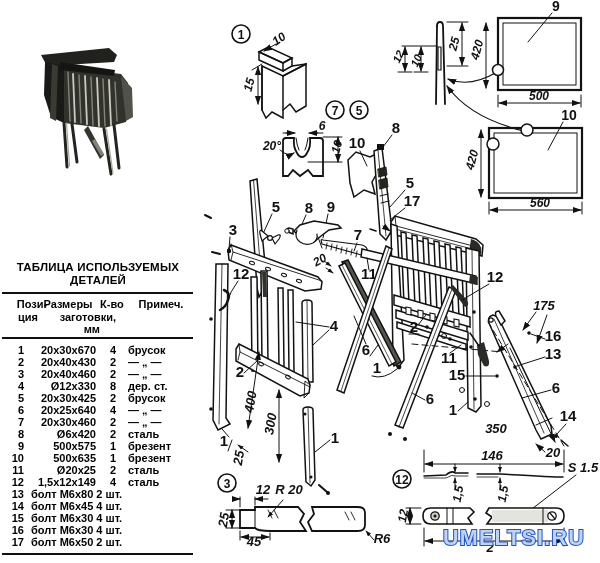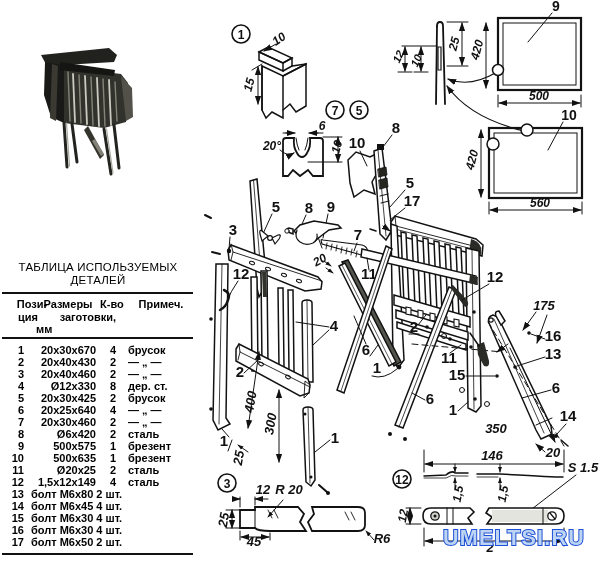--- a/index.html
+++ b/index.html
@@ -1,18 +1,18 @@
 <!DOCTYPE html>
 <html><head><meta charset="utf-8">
 <style>
 html,body{margin:0;padding:0;width:600px;height:563px;background:#ffffff;overflow:hidden}
 body{font-family:"Liberation Sans",sans-serif;color:#000}
 #diag{position:absolute;left:0;top:0}
 #tbl{position:absolute;left:0;top:0;width:200px}
-.tt{position:absolute;width:196px;left:0;text-align:center;font-weight:normal;font-size:11.5px;letter-spacing:.2px}
+.tt{position:absolute;width:196px;left:0;text-align:center;font-weight:bold;font-size:11.5px;letter-spacing:.2px}
 .rule{position:absolute;background:#111;height:2px}
 .hdr{position:absolute;font-weight:bold;font-size:11px}
 .row{position:absolute;height:12px;font-weight:bold;font-size:11px;white-space:nowrap}
 .c1{position:absolute;left:0;width:24px;text-align:right}
 .c2{position:absolute;left:28px;width:68px;text-align:right}
 .c3{position:absolute;left:100px;width:26px;text-align:center}
 .c4{position:absolute;left:128px;width:70px;}
 .cb{position:absolute;left:31px}
 </style></head>
 <body>
@@ -422,21 +422,21 @@
 <div id="tbl">
 <div class="tt" style="top:261px">ТАБЛИЦА ИСПОЛЬЗУЕМЫХ</div>
 <div class="tt" style="top:274px">ДЕТАЛЕЙ</div>
 <div class="rule" style="left:2px;top:292px;width:191px"></div>
 <div class="hdr" style="left:15px;top:298px;width:34px;text-align:center">Пози-</div>
 <div class="hdr" style="left:40px;top:298px;width:56px;text-align:center">Размеры</div>
 <div class="hdr" style="left:100px;top:298px;width:28px;text-align:left">К-во</div>
 <div class="hdr" style="left:130px;top:298px;width:62px;text-align:center">Примеч.</div>
 <div class="hdr" style="left:4px;top:311px;width:34px;text-align:right">ция</div>
 <div class="hdr" style="left:52px;top:311px;width:64px;text-align:right">заготовки,</div>
-<div class="hdr" style="left:36px;top:323px;width:64px;text-align:left">мм</div>
+<div class="hdr" style="left:36px;top:323px;width:64px;text-align:right">мм</div>
 <div class="rule" style="left:2px;top:337px;width:191px"></div>
 <div class="row" style="top:344px">
       <span class="c1">1</span>
       <span class="c2">20х30х670</span>
       <span class="c3">4</span>
       <span class="c4">брусок</span>
     </div>
 <div class="row" style="top:356px">
       <span class="c1">2</span>
       <span class="c2">20х40х430</span>

